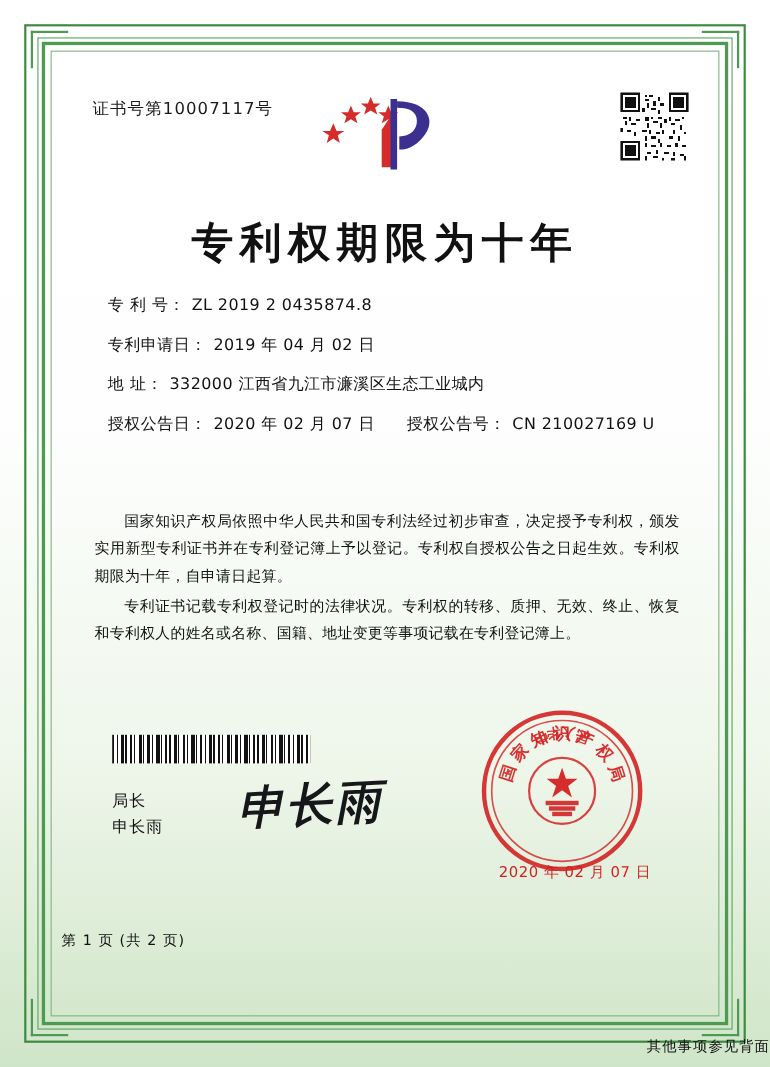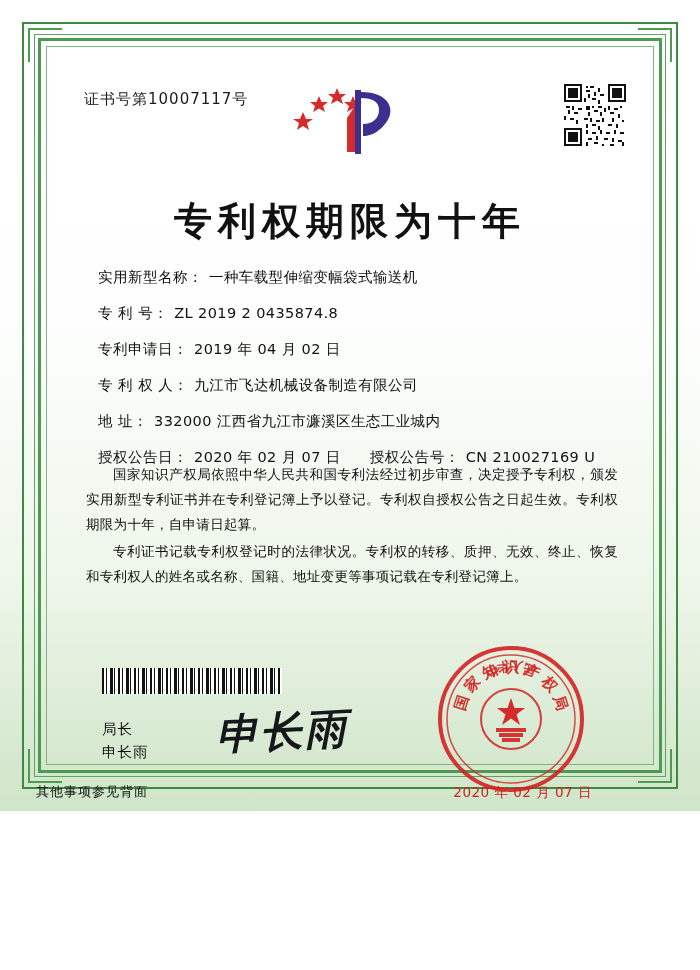--- a/index.html
+++ b/index.html
@@ -6,21 +6,21 @@
     margin: 0;
     padding: 0;
     background: #ffffff;
   }
   body {
     font-family: "Liberation Serif", serif;
   }
   .page {
     position: relative;
     width: 700px;
-    height: 811px;
+    height: 970px;
     background: linear-gradient(180deg, #ffffff 0%, #fdfefd 40%, #eef6ea 72%, #dcecd6 88%, #cfe5c8 100%);
     overflow: hidden;
   }
   
   .frame-outer {
     position: absolute;
     left: 22px; top: 22px; right: 22px; bottom: 22px;
     border: 2px solid #3f8a43;
     box-sizing: border-box;
   }
@@ -208,21 +208,21 @@
     font-size: 13px;
     color: #111;
     font-family: "DejaVu Sans", sans-serif;
     letter-spacing: 1px;
   }
 
   .footer-note {
     position: absolute;
     left: 0; right: 0;
     bottom: 10px;
-    text-align: left;
+    text-align: right;
     font-size: 13px;
     color: #111;
     font-family: "DejaVu Sans", sans-serif;
     letter-spacing: 1px;
     margin-left: 36px;
   }
 </style>
 </head>
 <body>
 
@@ -326,34 +326,26 @@
             <rect x="23" y="30" width="2" height="1"></rect>
           <rect x="29" y="29" width="1" height="2"></rect>
         </g>
       </svg>
     </div>
 
     <div class="title">专利权期限为十年</div>
 
     <div class="fields">
       <div class="field-row">
-        <span class="field-label">实用新型名称：</span>
-        <span class="field-value">一种车载型伸缩变幅袋式输送机</span>
-      </div>
-      <div class="field-row">
         <span class="field-label">专  利  号：</span>
         <span class="field-value">ZL 2019 2 0435874.8</span>
       </div>
       <div class="field-row">
         <span class="field-label">专利申请日：</span>
         <span class="field-value">2019 年 04 月 02 日</span>
-      </div>
-      <div class="field-row">
-        <span class="field-label">专 利 权 人：</span>
-        <span class="field-value">九江市飞达机械设备制造有限公司</span>
       </div>
       <div class="field-row">
         <span class="field-label">地      址：</span>
         <span class="field-value">332000 江西省九江市濂溪区生态工业城内</span>
       </div>
       <div class="field-row two-col">
         <span class="field-label">授权公告日：</span>
         <span class="field-value">2020 年 02 月 07 日</span>
         <span class="field-label right-label">授权公告号：</span>
         <span class="field-value">CN 210027169 U</span>

